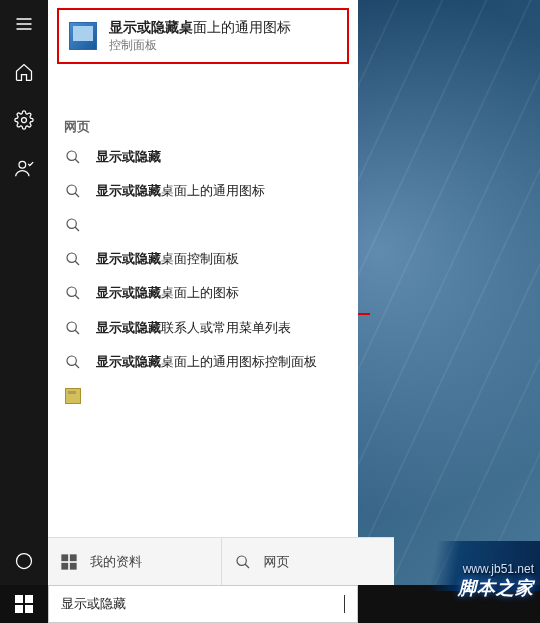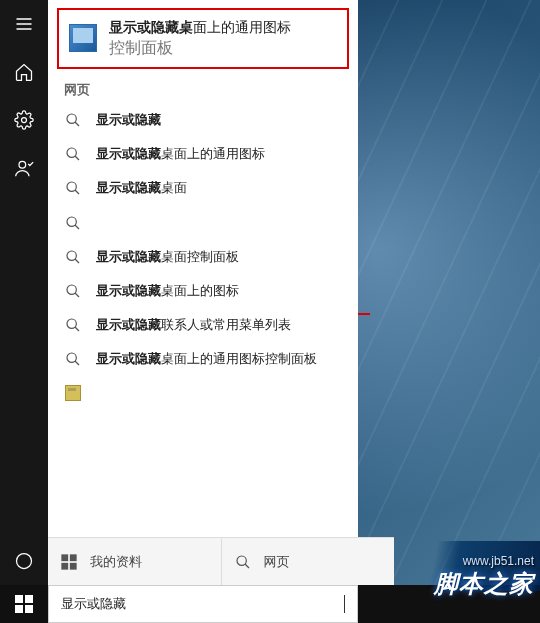--- a/index.html
+++ b/index.html
@@ -11,29 +11,29 @@
     radial-gradient(ellipse at 70% 40%, rgba(180,220,255,0.4) 0%, transparent 50%); }
   
   .red-border { position: absolute; top: 313px; left: 0; width: 370px; height: 0; border-top: 2px solid #d00; z-index: 1; }
   
   .sidebar { position: absolute; top: 0; left: 0; width: 48px; height: 585px; background: #171717; display: flex; flex-direction: column; align-items: center; z-index: 10; }
   .side-btn { width: 48px; height: 48px; display: flex; align-items: center; justify-content: center; color: #fff; cursor: pointer; }
   .side-btn svg { width: 20px; height: 20px; stroke: #fff; fill: none; stroke-width: 1.5; }
   .side-btn.hamburger svg { stroke-width: 2; }
   .side-spacer { flex: 1; }
   
-  .search-panel { position: absolute; top: 0; left: 48px; width: 310px; height: 585px; background: #fff; z-index: 10; display: flex; flex-direction: column; }
+  .search-panel { position: absolute; top: 0; left: 48px; width: 310px; height: 585px; background: #fff; z-index: 10; display: flex; flex-direction: column; gap: 42px; }
   
   .best-match { margin: 8px 9px 0 9px; border: 2px solid #d00; background: #fff; display: flex; align-items: center; padding: 8px 10px; cursor: pointer; }
   .best-icon { width: 28px; height: 28px; background: linear-gradient(135deg, #4a8dd0, #1a5a9a); border: 1px solid #2a6aaa; position: relative; flex-shrink: 0; }
   .best-icon::after { content: ""; position: absolute; top: 3px; left: 3px; right: 3px; bottom: 8px; background: #aad0f0; }
   .best-text { margin-left: 12px; line-height: 1.3; }
   .best-title { font-size: 14px; color: #222; font-weight: 400; }
   .best-title b { font-weight: 700; }
-  .best-sub { font-size: 16px; color: #777; margin-top: 2px; }
+  .best-sub { font-size: 12px; color: #777; margin-top: 2px; }
   
   .section-label { font-size: 13px; color: #666; padding: 12px 16px 4px 16px; font-weight: 600; }
   
   .result { display: flex; align-items: center; padding: 8px 16px; cursor: pointer; font-size: 13px; color: #222; line-height: 1.4; }
   .result .ricon { width: 18px; height: 18px; flex-shrink: 0; margin-right: 14px; display: flex; align-items: center; justify-content: center; }
   .result .ricon svg { width: 16px; height: 16px; stroke: #555; fill: none; stroke-width: 1.8; }
   .result b { font-weight: 700; }
   .file-icon { width: 16px; height: 16px; background: #d4c05a; border: 1px solid #aa9030; position: relative; }
   .file-icon::before { content: ""; position: absolute; top: 2px; left: 2px; width: 8px; height: 3px; background: #a9a060; }
   
@@ -50,21 +50,21 @@
   .caret { width: 1px; height: 18px; background: #333; animation: blink 1s step-end infinite; }
   @keyframes blink { 50% { opacity: 0; } }
   
   .taskbar { position: absolute; bottom: 0; left: 0; width: 540px; height: 38px; background: #101010; display: flex; align-items: center; z-index: 5; }
   .task-btn { width: 48px; height: 38px; display: flex; align-items: center; justify-content: center; cursor: pointer; }
   .win-logo { width: 18px; height: 18px; display: grid; grid-template: 1fr 1fr / 1fr 1fr; gap: 1.5px; }
   .win-logo span { background: #fff; }
   
   .watermark { position: absolute; right: 6px; bottom: 23px; z-index: 20; color: #fff; font-size: 11px; text-align: right; pointer-events: none; }
   .watermark .wm1 { font-size: 12px; color: #cde0ff; text-shadow: 1px 1px 2px #000; }
-  .watermark .wm2 { font-size: 24px; font-weight: 700; font-style: italic; color: #fff; text-shadow: 1px 1px 2px #002a55, 0 0 6px rgba(60,130,255,0.8); letter-spacing: 1px; margin-left: 32px; }
+  .watermark .wm2 { font-size: 18px; font-weight: 700; font-style: italic; color: #fff; text-shadow: 1px 1px 2px #002a55, 0 0 6px rgba(60,130,255,0.8); letter-spacing: 1px; margin-left: 32px; }
   .wm-shape { position: absolute; right: 0; bottom: 32px; width: 150px; height: 50px; background: linear-gradient(100deg, transparent 30%, rgba(0,50,100,0.8) 45%, rgba(0,30,70,0.9) 100%); clip-path: polygon(30% 0, 100% 0, 100% 100%, 0 100%); z-index: 19; pointer-events: none; }
 </style>
 </head>
 <body>
 
 <div class="desktop-bg"></div>
 
 <div class="sidebar">
   <div class="side-btn hamburger">
     <svg viewBox="0 0 24 24">
@@ -119,29 +119,20 @@
           <span><b>显示或隐藏</b></span>
         </div>
         <div class="result">
           <span class="ricon">
             <svg viewBox="0 0 24 24">
               <circle cx="10" cy="10" r="7"></circle>
               <path d="M21 21l-6-6"></path>
             </svg>
           </span>
           <span><b>显示或隐藏</b>桌面上的通用图标</span>
-        </div>
-        <div class="result">
-          <span class="ricon">
-            <svg viewBox="0 0 24 24">
-              <circle cx="10" cy="10" r="7"></circle>
-              <path d="M21 21l-6-6"></path>
-            </svg>
-          </span>
-          <span><b>显示或隐藏</b>桌面</span>
         </div>
         <div class="result">
           <span class="ricon">
             <svg viewBox="0 0 24 24">
               <circle cx="10" cy="10" r="7"></circle>
               <path d="M21 21l-6-6"></path>
             </svg>
           </span>
         </div>
         <div class="result">

